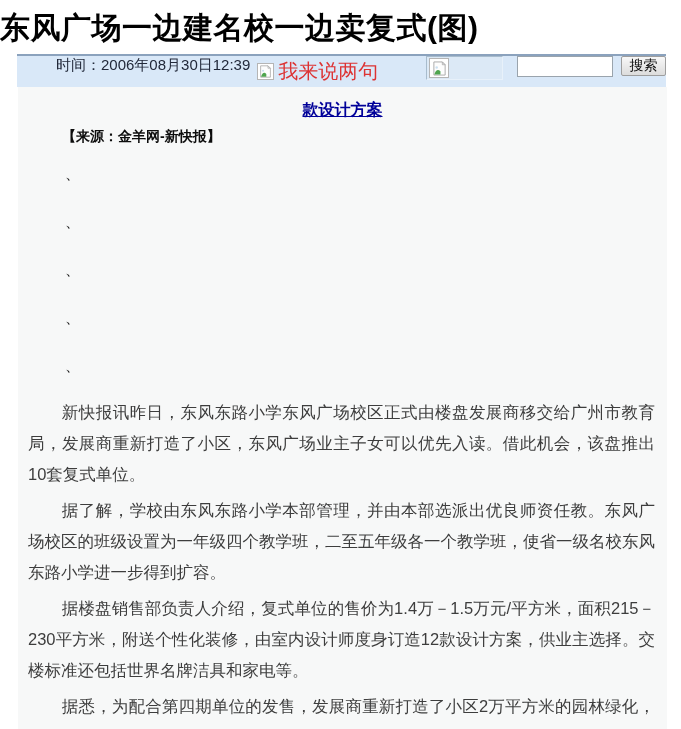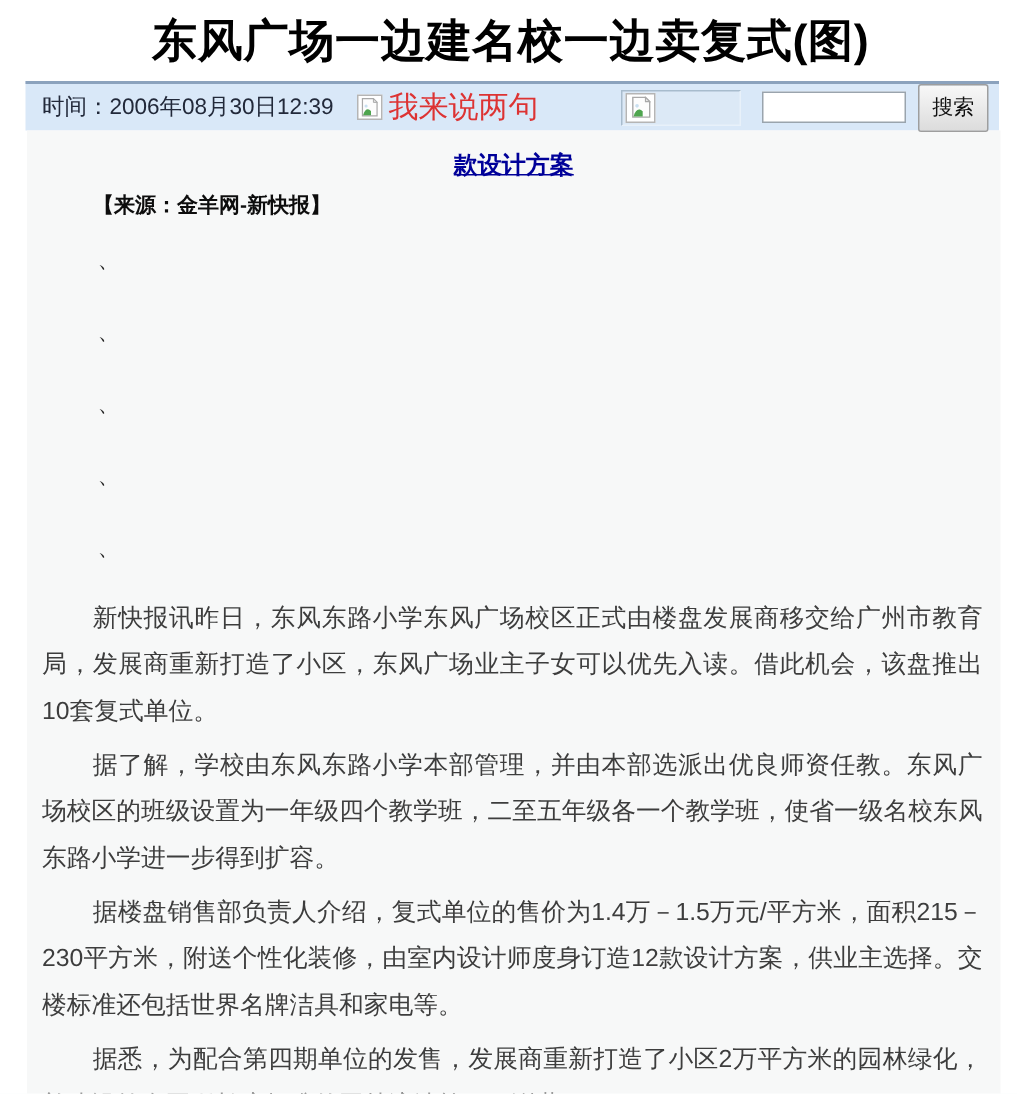--- a/index.html
+++ b/index.html
@@ -3,37 +3,36 @@
 <meta charset="utf-8">
 <style>
   * { box-sizing: border-box; margin: 0; padding: 0; }
   html, body {
     width: 681px; height: 729px;
     background: #ffffff;
     font-family: "Liberation Sans", sans-serif;
     overflow: hidden;
   }
   .page-title {
-    text-align: center;
     font-size: 30px;
     font-weight: bold;
     color: #000;
     padding-top: 8px;
     letter-spacing: 0.5px;
     line-height: 40px;
   }
   .toolbar {
     margin: 6px 15px 0 17px;
     height: 33px;
     background: #d9e8f8;
     border-top: 2px solid #8ba2bd;
     display: flex;
-    align-items: center;
     font-size: 15px;
     color: #22293a;
+    padding-left: 28px;
   }
   .toolbar .time-block {
     margin-left: 11px;
     width: 210px;
     white-space: nowrap;
   }
   .toolbar .comment-block {
     width: 176px;
     display: flex;
     align-items: center;
@@ -69,21 +68,21 @@
     width: 96px;
     height: 21px;
     border: 1px solid #9aa4ad;
     background: #fff;
     margin-right: 8px;
     font-size: 13px;
     padding: 0 3px;
   }
   .search-btn {
     width: 47px;
-    height: 32px;
+    height: 20px;
     font-size: 14px;
     color: #111;
     background: linear-gradient(#f8f8f8, #dcdcdc);
     border: 1px solid #9e9e9e;
     border-radius: 2px;
     cursor: pointer;
     font-family: "Liberation Sans", sans-serif;
   }
   .content {
     margin: 0 14px 0 18px;

